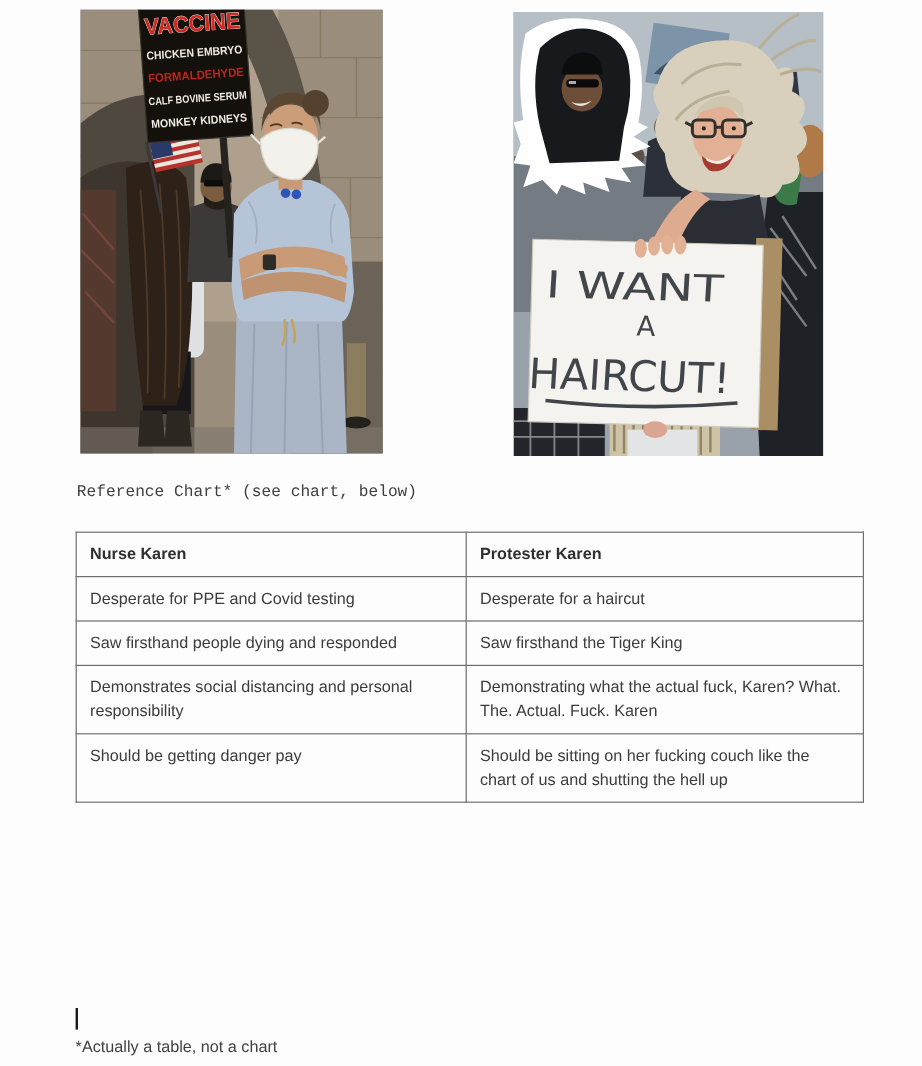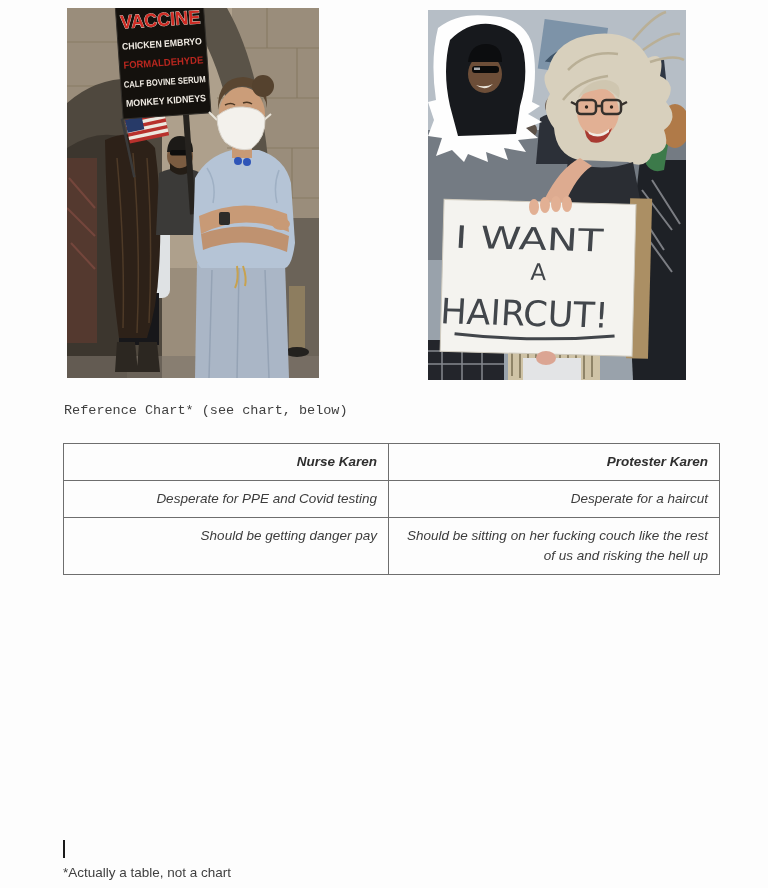--- a/index.html
+++ b/index.html
@@ -10,22 +10,22 @@
   .photo{position:absolute;overflow:hidden;background:#888;}
   .photo svg{display:block;}
   #photo-left{left:67px;top:8px;width:252px;height:370px;}
   #photo-right{left:428px;top:10px;width:258px;height:370px;}
   .caption{position:absolute;left:64px;top:401px;font-size:13.5px;line-height:20px;color:#3f3f3f;font-family:Liberation Mono, monospace;}
   table.karen{
     position:absolute;left:63px;top:443px;width:656px;
     border-collapse:collapse;table-layout:fixed;
   }
   table.karen th,table.karen td{
-    border:1px solid #6e6e6e;text-align:right;vertical-align:top;
-    font-size:13.5px;line-height:20px;padding:8px 11px;word-wrap:break-word;font-style:italic;
+    border:1px solid #6e6e6e;text-align:left;vertical-align:top;
+    font-size:13.5px;line-height:20px;padding:8px 11px;word-wrap:break-word;
   }
   table.karen th{font-weight:bold;color:#2f2f2f;}
   .caret{position:absolute;left:63px;top:840px;width:2px;height:18px;background:#1a1a1a;}
   .footnote{position:absolute;left:63px;top:863px;font-size:13.5px;line-height:20px;color:#3f3f3f;}
   text{font-family:"Liberation Sans",sans-serif;}
   .marker{font-family:"DejaVu Sans",sans-serif;fill:#42464b;}
 </style>
 </head>
 <body>
 
@@ -199,21 +199,29 @@
   <tbody>
     <tr>
       <th>Nurse Karen</th>
       <th>Protester Karen</th>
     </tr>
     <tr>
       <td>Desperate for PPE and Covid testing</td>
       <td>Desperate for a haircut</td>
     </tr>
     <tr>
+      <td>Saw firsthand people dying and responded</td>
+      <td>Saw firsthand the Tiger King</td>
+    </tr>
+    <tr>
+      <td>Demonstrates social distancing and personal responsibility</td>
+      <td>Demonstrating what the actual fuck, Karen? What. The. Actual. Fuck. Karen</td>
+    </tr>
+    <tr>
       <td>Should be getting danger pay</td>
-      <td>Should be sitting on her fucking couch like the rest of us and risking the hell up</td>
+      <td>Should be sitting on her fucking couch like the chart of us and shutting the hell up</td>
     </tr>
   </tbody>
 </table>
 
 <div class="caret"></div>
 
 <div class="footnote">*Actually a table, not a chart</div>
 
 </body></html>

